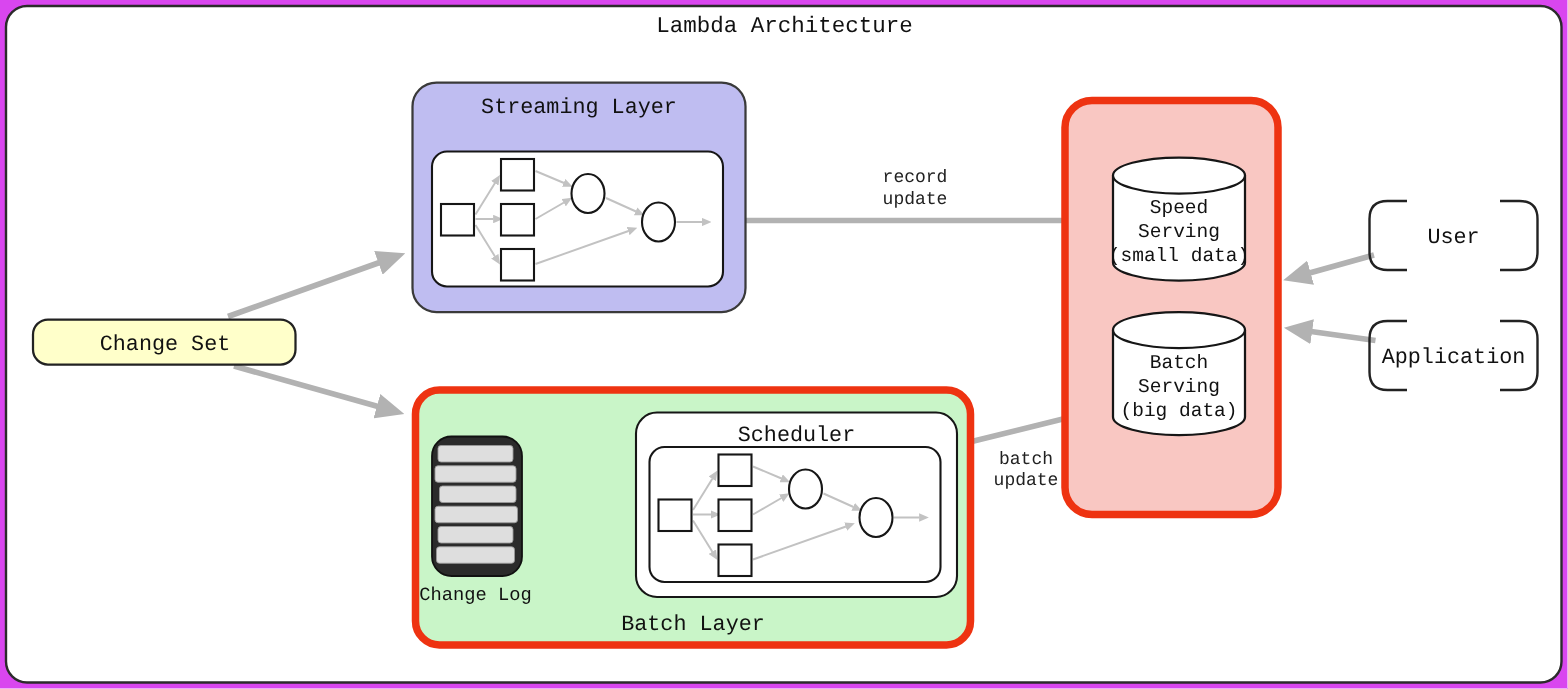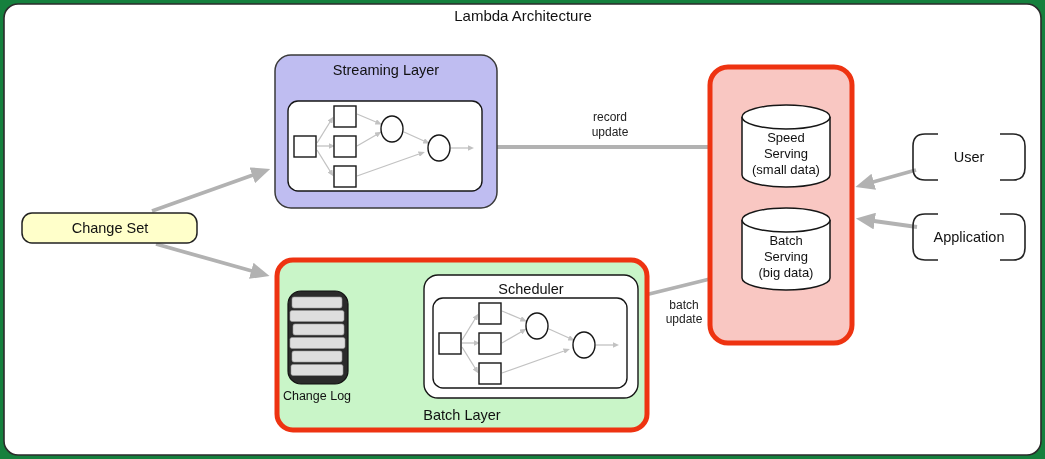--- a/index.html
+++ b/index.html
@@ -1,17 +1,17 @@
 <!DOCTYPE html>
 <html><head>
 <meta charset="utf-8">
 <style>
   html,body{margin:0;padding:0;background:#fff;}
   body{font-family:"Liberation Sans","DejaVu Sans",sans-serif;}
-  .stage{position:relative;width:1045px;height:459px;background:#15803d;overflow:hidden;}
+  .stage{position:relative;width:1045px;height:459px;background:#d946ef;overflow:hidden;font-family:Liberation Mono, monospace;}
   svg{display:block;}
   text{fill:#111;}
   .t-title{font-size:15px;}
   .t-node{font-size:14.5px;}
   .t-cyl{font-size:13px;}
   .t-edge{font-size:12px;fill:#222;}
   .t-small{font-size:12.5px;}
   .frame{fill:#ffffff;stroke:#2b2b2b;stroke-width:1.6;}
   .purple-box{fill:#bfbdf1;stroke:#3a3a3a;stroke-width:1.5;}
   .yellow-box{fill:#ffffca;stroke:#222;stroke-width:1.5;}

